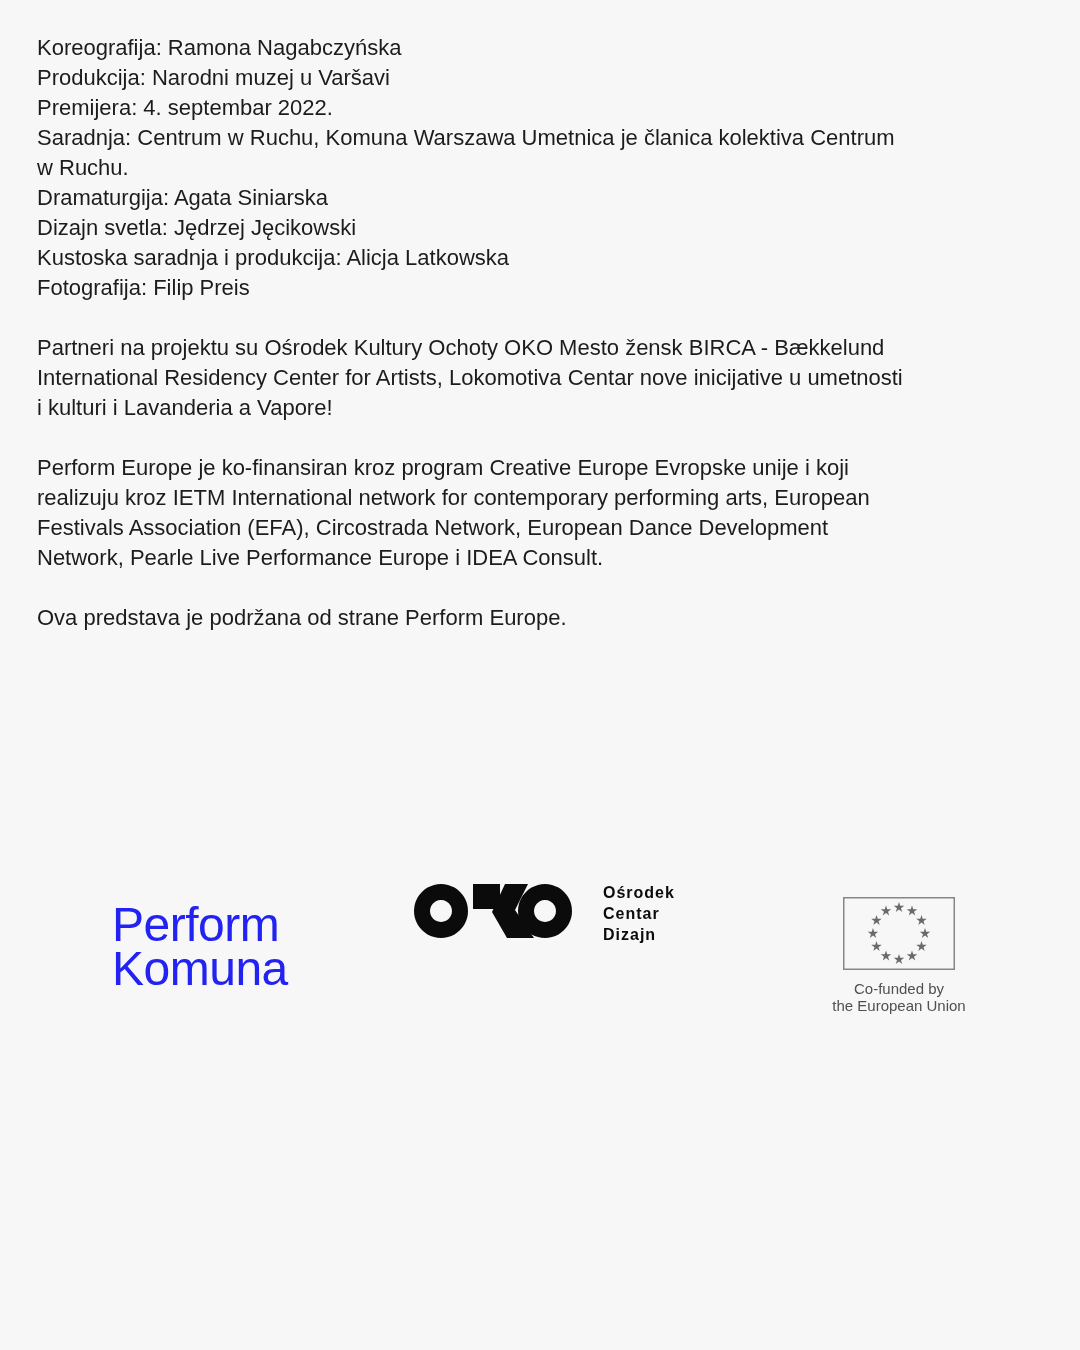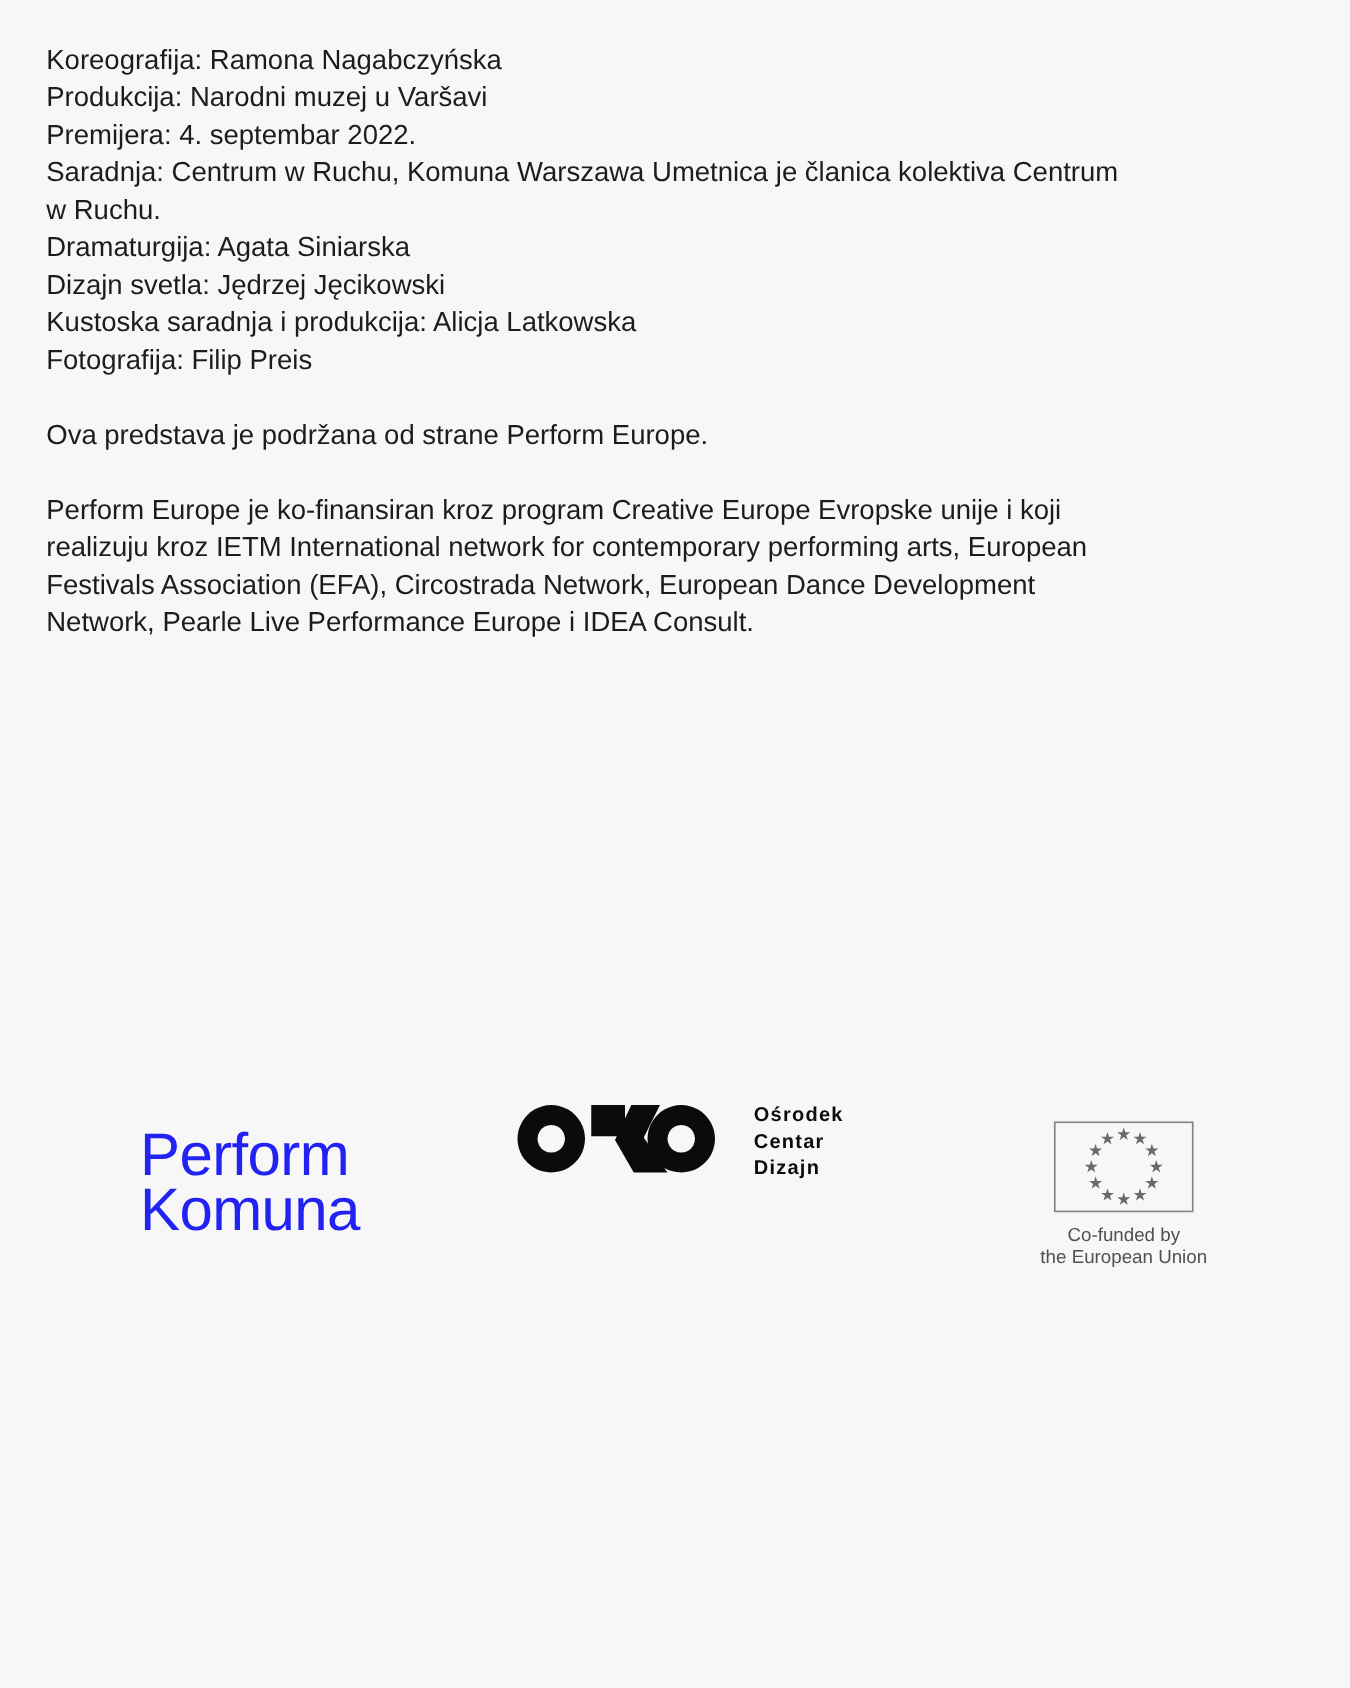--- a/index.html
+++ b/index.html
@@ -85,25 +85,28 @@
   <div class="text-block">
     <p class="para">Koreografija: Ramona Nagabczyńska
 Produkcija: Narodni muzej u Varšavi
 Premijera: 4. septembar 2022.
 Saradnja: Centrum w Ruchu, Komuna Warszawa Umetnica je članica kolektiva Centrum
 w Ruchu.
 Dramaturgija: Agata Siniarska
 Dizajn svetla: Jędrzej Jęcikowski
 Kustoska saradnja i produkcija: Alicja Latkowska
 Fotografija: Filip Preis</p>
-    <p class="para">Ova predstava je podržana od strane Perform Europe.</p>
+    <p class="para">Partneri na projektu su Ośrodek Kultury Ochoty OKO Mesto žensk BIRCA - Bækkelund
+International Residency Center for Artists, Lokomotiva Centar nove inicijative u umetnosti
+i kulturi i Lavanderia a Vapore!</p>
     <p class="para">Perform Europe je ko-finansiran kroz program Creative Europe Evropske unije i koji
 realizuju kroz IETM International network for contemporary performing arts, European
 Festivals Association (EFA), Circostrada Network, European Dance Development
 Network, Pearle Live Performance Europe i IDEA Consult.</p>
+    <p class="para">Ova predstava je podržana od strane Perform Europe.</p>
   </div>
 
   <div class="logo-perform" style="color: rgb(34, 34, 242);">
     <div>Perform</div>
     <div>Komuna</div>
   </div>
 
   <div class="logo-oko">
     <svg class="oko-mark" width="160" height="64" viewBox="0 0 160 64" role="img" aria-label="OKO">
       <g fill="#0b0b0b" stroke="none" style="fill: rgb(11, 11, 11);">

